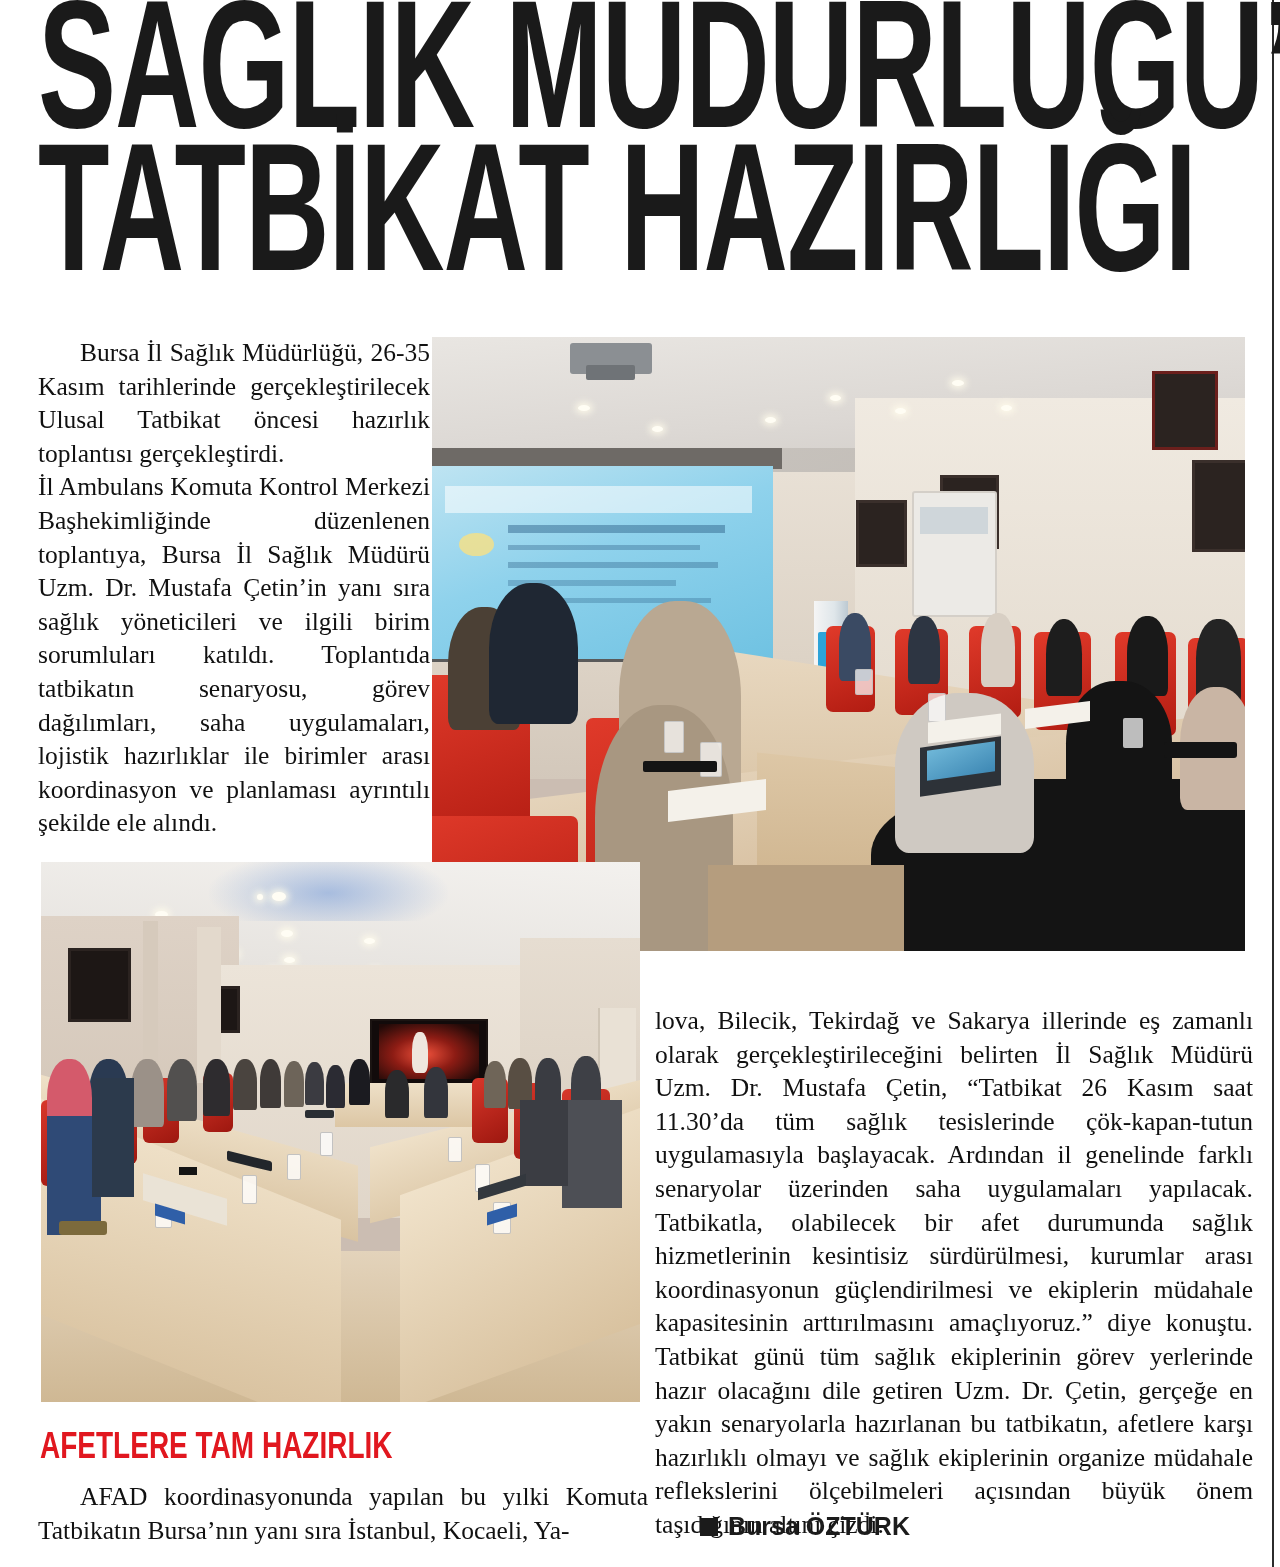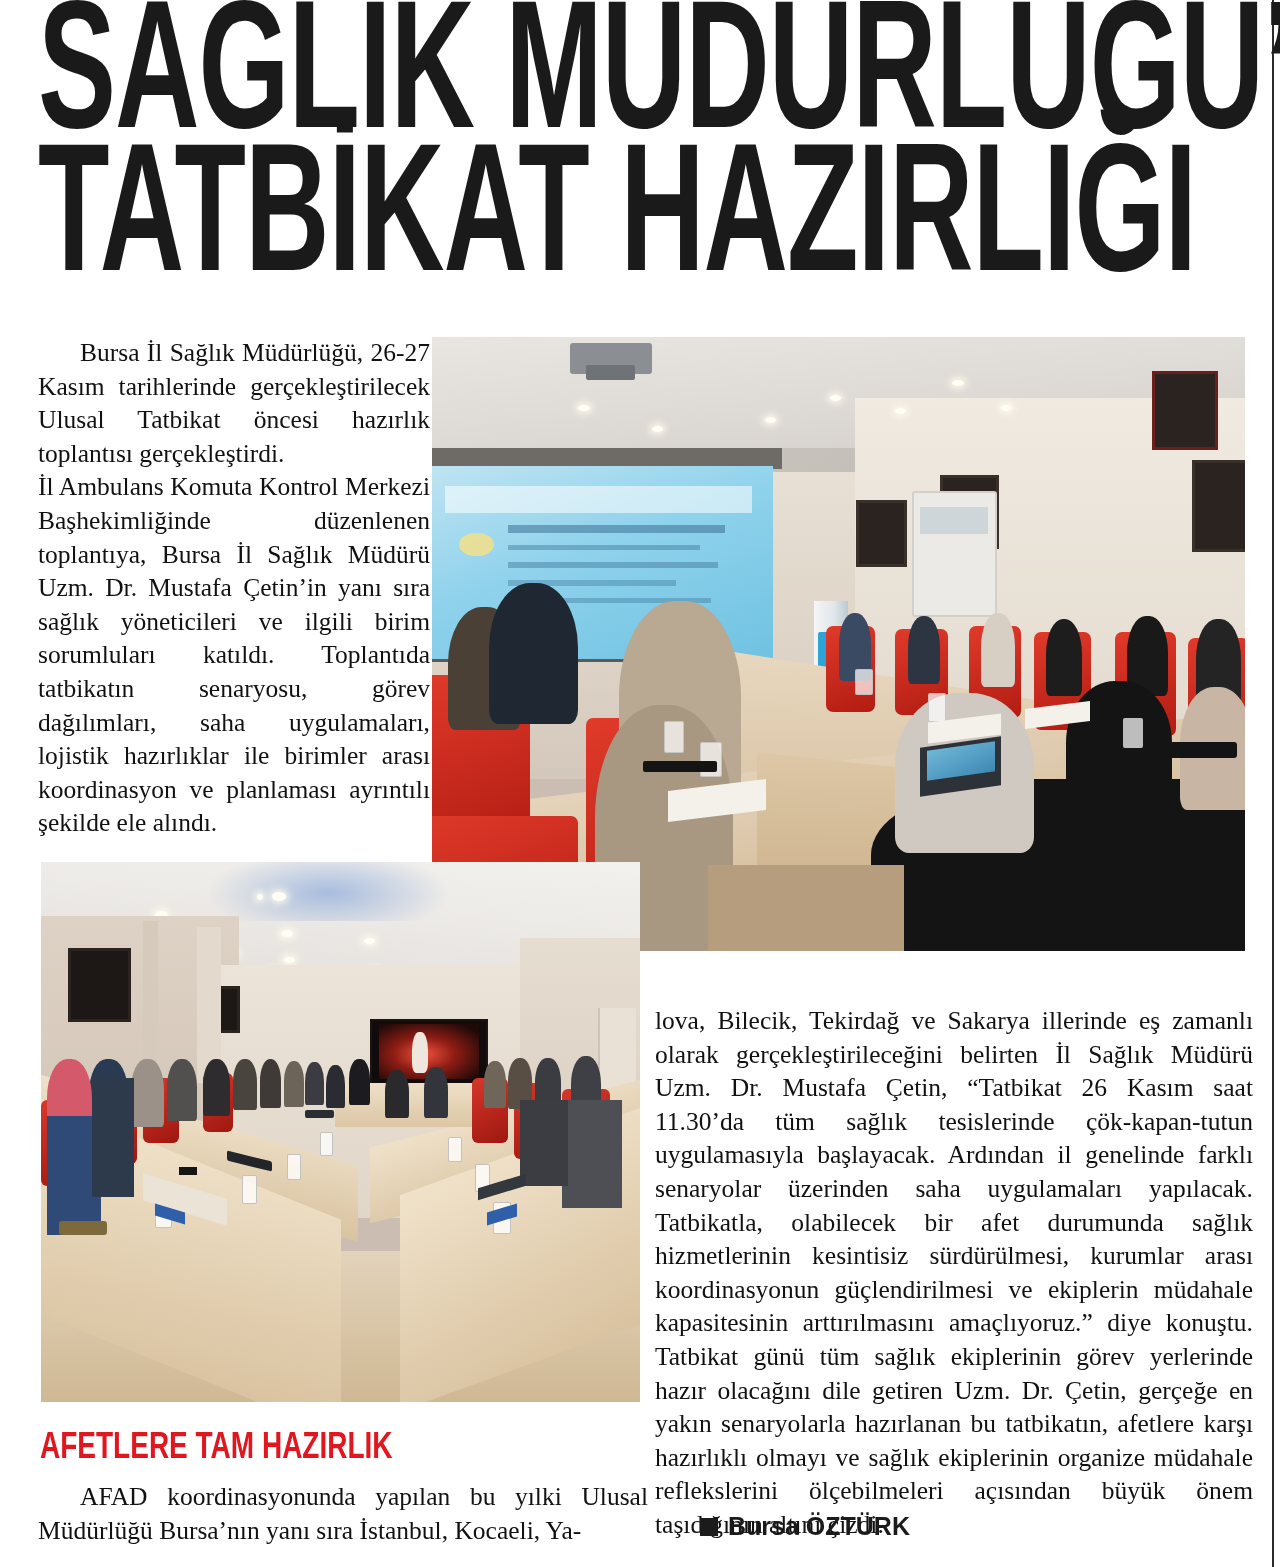--- a/index.html
+++ b/index.html
@@ -258,21 +258,21 @@
     <div class="pt-paper" style="left:73%;top:60%;width:8%;height:3.2%;"></div>
     <div class="pt-dark" style="left:26%;top:69%;width:9%;height:1.8%;border-radius:2px;"></div>
     <div class="pt-laptop"></div>
     <div class="pt-dark" style="left:90%;top:66%;width:9%;height:2.5%;border-radius:3px;"></div>
 
     <div class="pt-chair" style="left:-4%;top:78%;width:22%;height:24%;"></div>
     <div style="position:absolute;left:34%;top:86%;width:24%;height:16%;background:#b59d7e;"></div>
   </div>
 
   <div class="col-left">
-    <p class="indent">Bursa İl Sağlık Müdürlüğü, 26-27 Kasım tarihlerinde gerçekleştirilecek Ulusal Tatbikat öncesi hazırlık toplantısı gerçekleştirdi.</p>
+    <p class="indent">Bursa İl Sağlık Müdürlüğü, 26-35 Kasım tarihlerinde gerçekleştirilecek Ulusal Tatbikat öncesi hazırlık toplantısı gerçekleştirdi.</p>
     <p>İl Ambulans Komuta Kontrol Merkezi Başhekimliğinde düzenlenen toplantıya, Bursa İl Sağlık Müdürü Uzm. Dr. Mustafa Çetin’in yanı sıra sağlık yöneticileri ve ilgili birim sorumluları katıldı. Toplantıda tatbikatın senaryosu, görev dağılımları, saha uygulamaları, lojistik hazırlıklar ile birimler arası koordinasyon ve planlaması ayrıntılı şekilde ele alındı.</p>
   </div>
 
   <div class="photo photo-bot">
     <div class="pb-ceil"></div>
     <div class="pb-ceil-blue"></div>
 
     <div class="pb-led" style="left:19%;top:9%;width:13px;height:7px;"></div>
     <div class="pb-led" style="left:25%;top:13%;width:12px;height:6px;"></div>
     <div class="pb-led" style="left:31%;top:16.5%;width:11px;height:6px;"></div>
@@ -360,21 +360,21 @@
     <div class="pb-obj" style="left:23%;top:56.5%;width:3%;height:1.4%;background:#151515;"></div>
   </div>
 
   <div class="col-right">
     <p>lova, Bilecik, Tekirdağ ve Sakarya illerinde eş zamanlı olarak gerçekleştirileceğini belirten İl Sağlık Müdürü Uzm. Dr. Mustafa Çetin, “Tatbikat 26 Kasım saat 11.30’da tüm sağlık tesislerinde çök-kapan-tutun uygulamasıyla başlayacak. Ardından il genelinde farklı senaryolar üzerinden saha uygulamaları yapılacak. Tatbikatla, olabilecek bir afet durumunda sağlık hizmetlerinin kesintisiz sürdürülmesi, kurumlar arası koordinasyonun güçlendirilmesi ve ekiplerin müdahale kapasitesinin arttırılmasını amaçlıyoruz.” diye konuştu. Tatbikat günü tüm sağlık ekiplerinin görev yerlerinde hazır olacağını dile getiren Uzm. Dr. Çetin, gerçeğe en yakın senaryolarla hazırlanan bu tatbikatın, afetlere karşı hazırlıklı olmayı ve sağlık ekiplerinin organize müdahale reflekslerini ölçebilmeleri açısından büyük önem taşıdığının altını çizdi.</p>
   </div>
 
   <div class="subhead">AFETLERE TAM HAZIRLIK</div>
 
   <div class="bottom-text">
-    <p>AFAD koordinasyonunda yapılan bu yılki Ulusal Müdürlüğü Bursa’nın yanı sıra İstanbul, Kocaeli, Ya-</p>
+    <p>AFAD koordinasyonunda yapılan bu yılki Komuta Tatbikatın Bursa’nın yanı sıra İstanbul, Kocaeli, Ya-</p>
   </div>
 
   <div class="byline">
     <span class="sq"></span>
     <span>Bursa ÖZTÜRK</span>
   </div>
 
 </div>
 
 </body></html>

